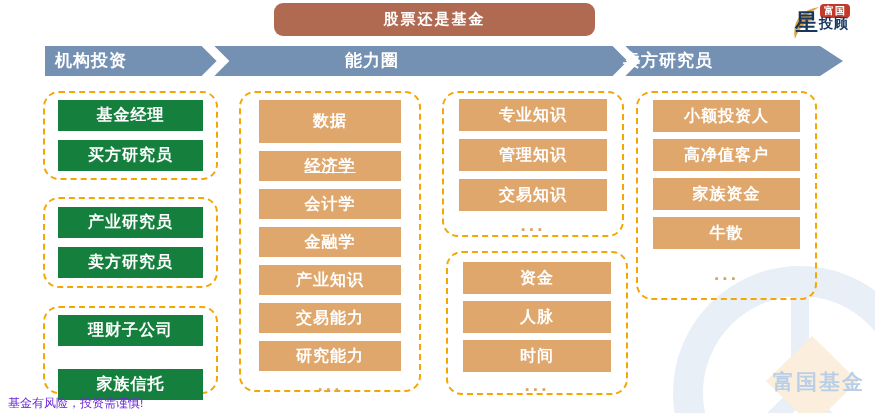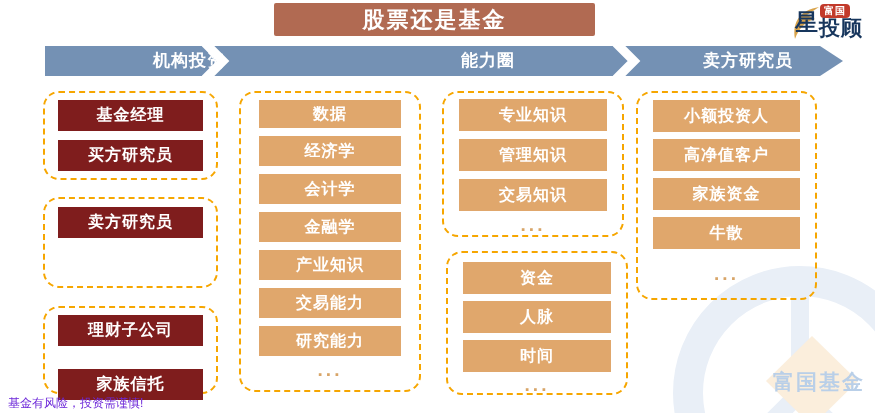--- a/index.html
+++ b/index.html
@@ -3,58 +3,58 @@
 <meta charset="utf-8">
 <style>
   html,body{margin:0;padding:0;background:#fff;}
   .stage{
     position:relative;width:875px;height:413px;background:#ffffff;overflow:hidden;
     font-family:"Liberation Sans","DejaVu Sans",sans-serif;
   }
   .wm{position:absolute;left:0;top:0;z-index:0;pointer-events:none;}
   .title{
     position:absolute;left:274px;top:3px;width:321px;height:33px;z-index:2;
-    background:#B16A52;border-radius:2px;color:#fff;font-size:22px;font-weight:bold;
+    background:#B16A52;border-radius:9px;color:#fff;font-size:15px;font-weight:bold;
     display:flex;align-items:center;justify-content:center;letter-spacing:2px;
   }
   .band-svg{position:absolute;left:45px;top:46px;z-index:1;}
   .band-label{
     position:absolute;top:46px;height:30px;line-height:30px;z-index:2;
-    color:#fff;font-weight:bold;font-size:17px;text-align:right;letter-spacing:1px;
+    color:#fff;font-weight:bold;font-size:17px;text-align:left;letter-spacing:1px;
   }
   .group{
     position:absolute;box-sizing:border-box;z-index:2;
     border:2px dashed #F6A600;border-radius:16px;
     display:flex;flex-direction:column;align-items:stretch;
   }
   .box{
     color:#fff;font-weight:bold;font-size:16px;letter-spacing:1px;
     display:flex;align-items:center;justify-content:center;flex:0 0 auto;
   }
-  .dark{background:#7f1d1d;height:31px;}
+  .dark{background:#15803d;height:31px;}
   .light{background:#E0A76C;height:31px;}
   .dots{
     color:#D8A568;font-weight:bold;font-size:19px;line-height:12px;height:14px;
     text-align:center;letter-spacing:3px;flex:0 0 auto;
   }
   .footer{
     position:absolute;left:8px;top:395px;z-index:2;
     color:#6d28d9;font-size:12px;
   }
   .brand{position:absolute;left:792px;top:3px;width:82px;height:38px;z-index:3;}
   .brand-swoosh{position:absolute;left:0;top:3px;}
   .brand-star{
     position:absolute;left:3px;top:8px;font-size:23px;font-weight:bold;color:#17365D;line-height:1;
   }
   .brand-tag{
     position:absolute;left:28px;top:1px;background:#C23A2B;color:#fff;
     font-size:10px;font-weight:bold;padding:1px 4px;border-radius:4px;letter-spacing:1px;line-height:1.2;
   }
   .brand-suffix{
-    position:absolute;left:27px;top:13px;font-size:21px;font-weight:bold;color:#17365D;
+    position:absolute;left:27px;top:13px;font-size:14px;font-weight:bold;color:#17365D;
     letter-spacing:1px;line-height:1.1;
   }
 </style>
 </head>
 <body>
 
 <div class="stage">
 
   <svg class="wm" width="875" height="413" viewBox="0 0 875 413">
     <circle cx="800" cy="393" r="112" fill="none" stroke="#E9EFF7" stroke-width="30"></circle>
@@ -83,30 +83,31 @@
   </svg>
   <div class="band-label" style="left:55px;width:170px;">机构投资</div>
   <div class="band-label" style="left:345px;width:170px;">能力圈</div>
   <div class="band-label" style="left:623px;width:170px;">卖方研究员</div>
 
   <div class="group" style="left:43px;top:91px;width:175px;height:89px;padding:7px 13px;gap:9px;">
     <div class="box dark">基金经理</div>
     <div class="box dark">买方研究员</div>
   </div>
   <div class="group" style="left:43px;top:197px;width:175px;height:91px;padding:8px 13px;gap:9px;">
+    <div class="box dark">产业研究员</div>
     <div class="box dark">卖方研究员</div>
   </div>
   <div class="group" style="left:43px;top:306px;width:175px;height:88px;padding:7px 13px;gap:23px;">
     <div class="box dark">理财子公司</div>
     <div class="box dark">家族信托</div>
   </div>
 
   <div class="group" style="left:239px;top:91px;width:182px;height:301px;padding:7px 18px;gap:8px;">
-    <div class="box light" style="height:28px;">数据</div>
-    <div class="box light" style="height:30px;">经济学</div>
+    <div class="box light" style="height:43px;">数据</div>
+    <div class="box light" style="height:30px;text-decoration:underline;">经济学</div>
     <div class="box light" style="height:30px;">会计学</div>
     <div class="box light" style="height:30px;">金融学</div>
     <div class="box light" style="height:30px;">产业知识</div>
     <div class="box light" style="height:30px;">交易能力</div>
     <div class="box light" style="height:30px;">研究能力</div>
     <div class="dots">...</div>
   </div>
 
   <div class="group" style="left:442px;top:91px;width:182px;height:146px;padding:6px 15px;gap:8px;">
     <div class="box light" style="height:32px;">专业知识</div>

